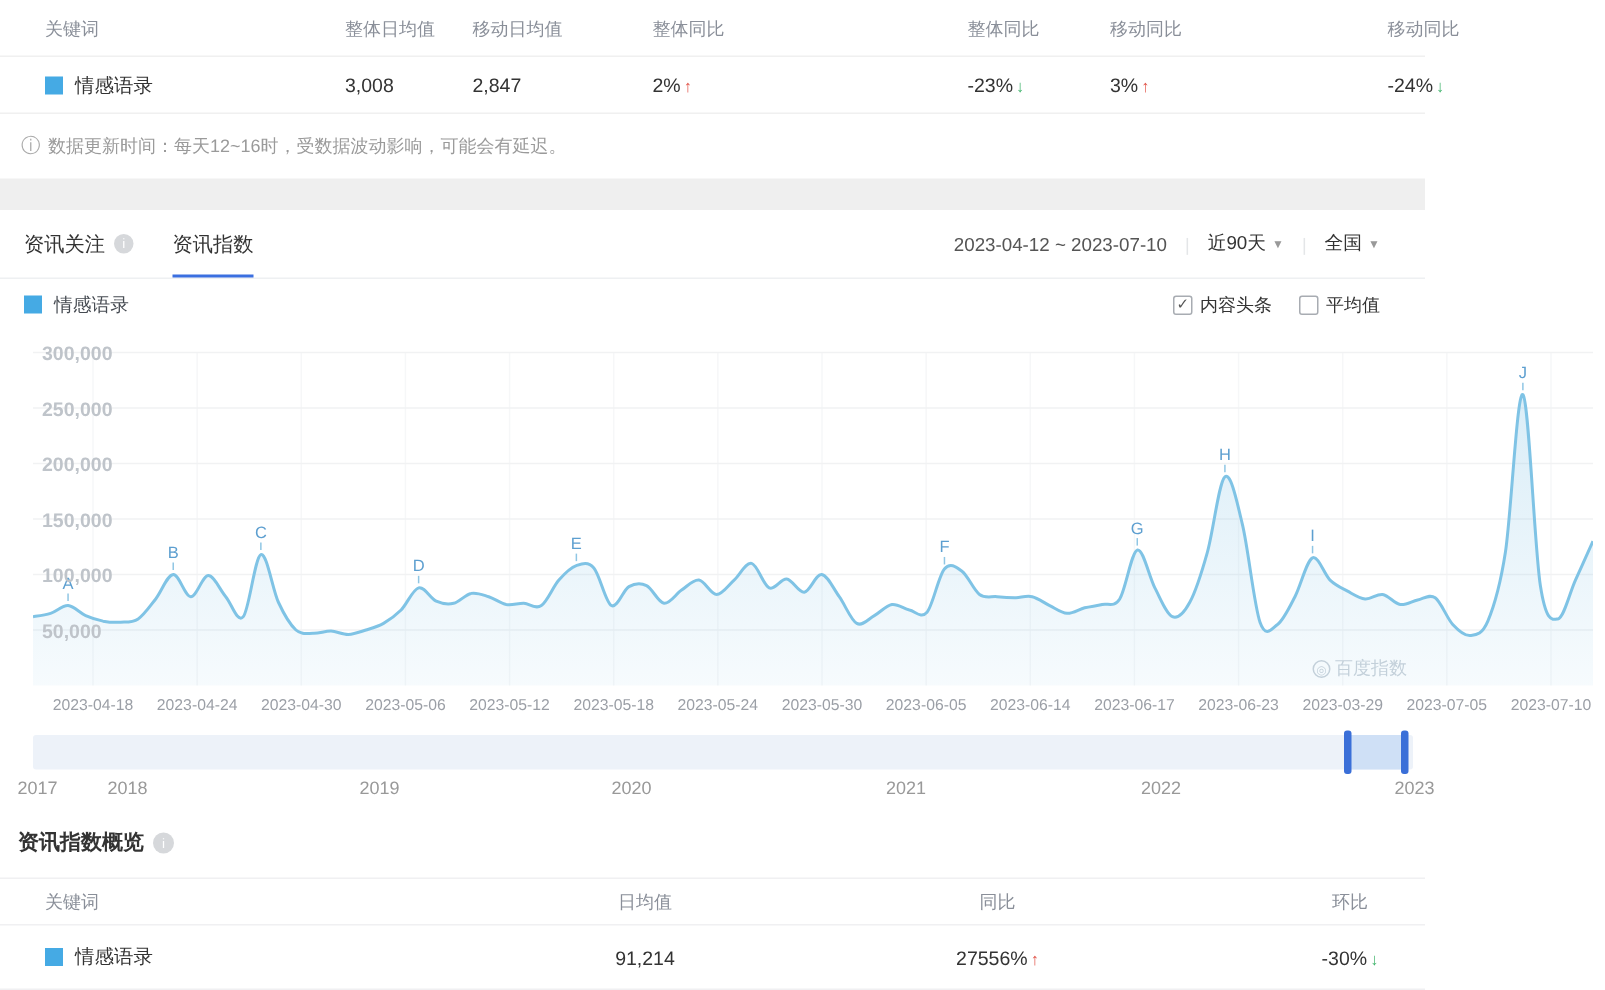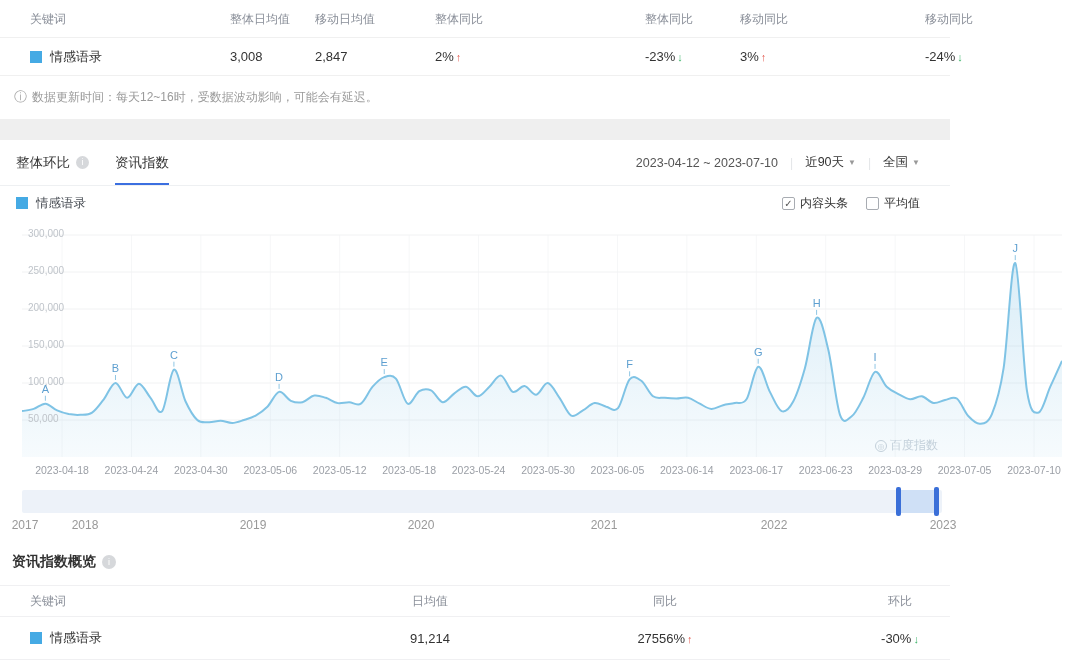--- a/index.html
+++ b/index.html
@@ -40,21 +40,21 @@
 
   .legend-row { height:34px; display:flex; justify-content:space-between; align-items:center; padding:0 30px 0 16px; }
   .legend { display:flex; align-items:center; gap:8px; font-size:12.5px; color:#464b52; }
   .opts { display:flex; align-items:center; gap:18px; font-size:12px; color:#333; }
   .opt { display:flex; align-items:center; gap:5px; cursor:pointer; }
   .cbox { width:13px; height:13px; border:1px solid #a8acb2; border-radius:2px; background:#fff;
     font-size:10px; line-height:12px; text-align:center; color:#555; font-weight:bold; }
 
   .chart-area { position:relative; height:228px; margin-top:12px; }
   .chart-svg-wrap { position:absolute; left:22px; top:0; width:1040px; height:228px; }
-  .y-label { position:absolute; left:28px; font-size:10px; color:#bfc4ca; }
+  .y-label { position:absolute; left:28px; font-size:13px; color:#bfc4ca;font-weight:bold; }
   .watermark { position:absolute; right:12px; bottom:6px; font-size:12px; color:#c3d0da; display:flex; align-items:center; gap:3px; }
   .wm-circle { width:12px; height:12px; border:1px solid #c3d0da; border-radius:50%; font-size:8px;
     line-height:11px; text-align:center; font-style:normal; }
 
   .x-labels { position:relative; height:22px; }
   .x-label { position:absolute; top:4px; transform:translateX(-50%); font-size:10.5px; color:#9b9fa6; white-space:nowrap; }
 
   .slider-zone { margin:8px 8px 0 22px; position:relative; }
   .slider-track { position:relative; height:23px; background:#edf2f9; border-radius:2px; cursor:pointer; }
   .slider-sel { position:absolute; top:0; bottom:0; background:#cfe0f6; }
@@ -107,21 +107,21 @@
       <span>数据更新时间：每天12~16时，受数据波动影响，可能会有延迟。</span>
     </div>
   </section>
 
   <div class="gray-band"></div>
 
   <section class="chart-card">
     <div class="chart-header">
       <div class="tabs">
         <div class="tab">
-          <span>整体环比</span>
+          <span>资讯关注</span>
           <span class="tab-info">i</span>
         </div>
         <div class="tab active">
           <span>资讯指数</span>
         </div>
       </div>
       <div class="range-controls">
         <span>2023-04-12 ~ 2023-07-10</span>
         <span class="sep">|</span>
         <span class="selector">

